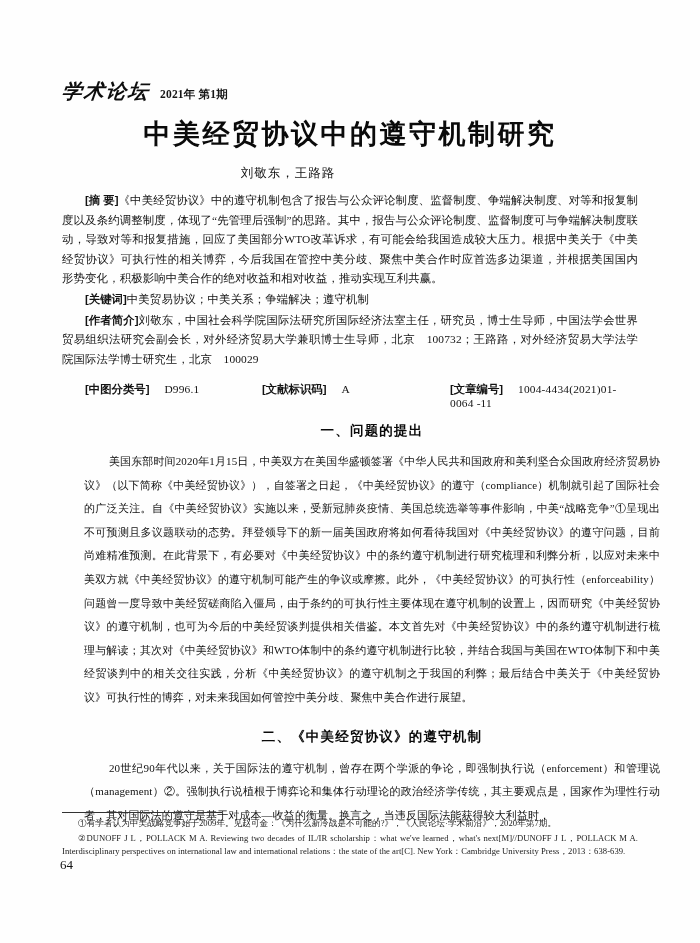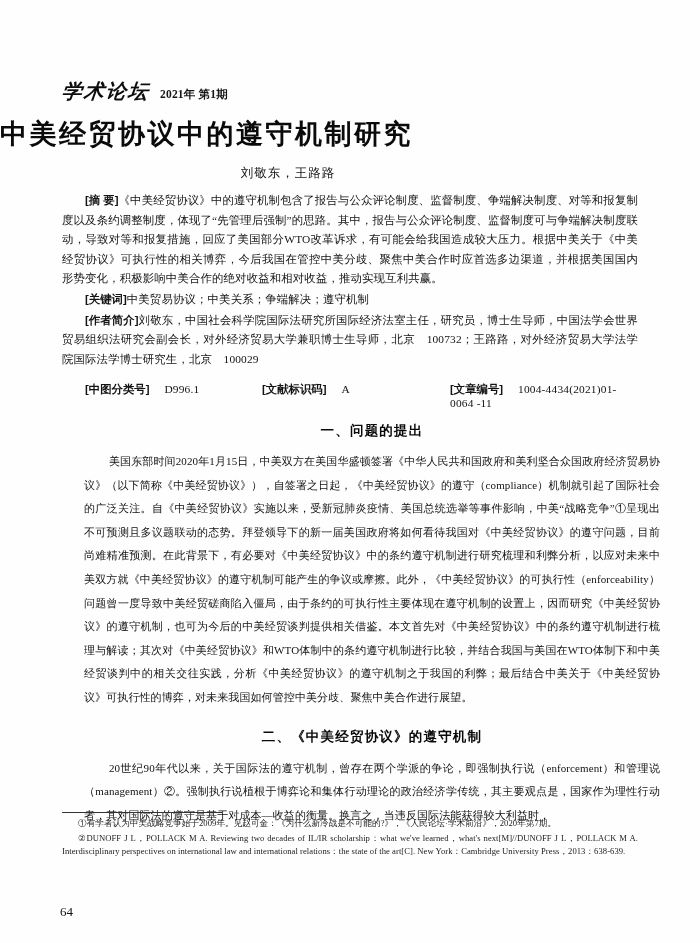--- a/index.html
+++ b/index.html
@@ -51,21 +51,21 @@
     letter-spacing: .2px;
     margin-top: 32px;
   }
 
   
   .title {
     position: absolute;
     top: 116px;
     left: 0;
     width: 700px;
-    text-align: left;
+    text-align: center;
     font-family: "Liberation Sans", sans-serif;
     font-size: 27px;
     font-weight: 700;
     letter-spacing: 2.5px;
     color: #0a0a0a;
   }
   .authors {
     position: absolute;
     top: 165px;
     left: 0;
@@ -169,21 +169,21 @@
     letter-spacing: .05px;
   }
   .fn-item.cn { text-indent: 16px; }
   .fn-item.en { text-indent: 16px; }
   .fn-item + .fn-item { margin-top: 1px; }
 
   
   .pageno {
     position: absolute;
     left: 60px;
-    top: 904px;
+    top: 857px;
     font-family: "Liberation Serif", serif;
     font-size: 13px;
     color: #111111;
   }
 </style>
 </head>
 <body>
 
 <div class="page">
 

